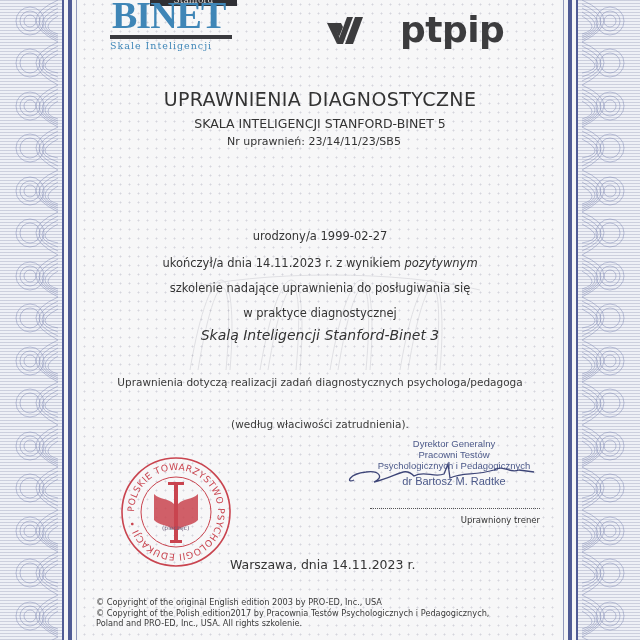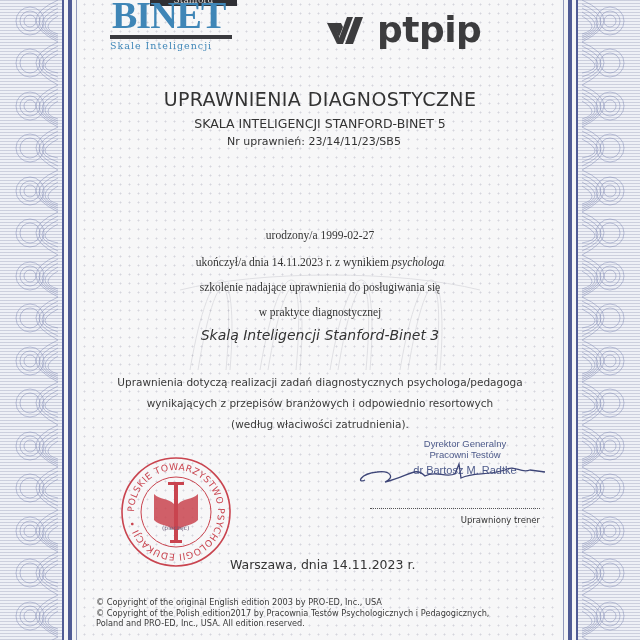--- a/index.html
+++ b/index.html
@@ -46,41 +46,41 @@
     position: absolute; left: 2px; top: 2px;
     font-family: "Liberation Serif", serif; font-weight: bold; font-size: 38px; letter-spacing: -1px;
     color: #3f86b7; line-height: 38px;
   }
   .binet-bar { position: absolute; left: 0; top: 41px; width: 122px; height: 4px; background: #3a3a3e; }
   .binet-sub {
     position: absolute; left: 0; top: 46px; font-family: "DejaVu Serif", serif; font-size: 9.5px;
     letter-spacing: 1px; color: #3f86b7; white-space: nowrap;
   }
   .logo-ptpip {
-    position: absolute; left: 245px; top: 10px; height: 40px; display: flex; align-items: center;
+    position: absolute; left: 245px; top: 10px; height: 40px; display: flex; align-items: center; gap: 23px;
   }
   .logo-ptpip .mark { margin-right: 8px; }
   .logo-ptpip .word {
     font-family: "DejaVu Sans", sans-serif; font-weight: bold; font-size: 36px; color: #3c3c3e;
     letter-spacing: -0.5px; line-height: 40px;
   }
 
   .title {
     position: absolute; left: 0; right: 0; top: 88px;
     font-size: 19px; font-weight: normal; letter-spacing: 0.4px; color: #333; text-align: center;
   }
   .subtitle { position: absolute; left: 0; right: 0; top: 116px; font-size: 12.5px; color: #333; }
   .nr { position: absolute; left: 0; right: 12px; top: 135px; font-size: 11px; color: #333; }
   .name { position: absolute; left: 0; right: 0; top: 193px; font-size: 17px; color: #333; }
-  .line { position: absolute; left: 0; right: 0; font-size: 11.5px; color: #333; white-space: nowrap; font-family: Liberation Serif, serif; }
+  .line { position: absolute; left: 0; right: 0; font-size: 11.5px; color: #333; white-space: nowrap; }
   .italic { font-style: italic; }
   .skala { position: absolute; left: 0; right: 0; top: 327px; font-size: 14px; font-style: italic; color: #333; }
   .small { position: absolute; left: 0; right: 0; font-size: 10.5px; color: #3a3a3a; white-space: nowrap; }
 
-  .signature-block { position: absolute; left: 285px; top: 438px; width: 200px; text-align: center; }
+  .signature-block { position: absolute; left: 274px; top: 438px; width: 200px; text-align: center; }
   .sig-title { font-family: "Liberation Sans", sans-serif; font-size: 9.5px; color: #4d5a8a; line-height: 11px; }
   .sig-name { font-family: "Liberation Sans", sans-serif; font-size: 11px; color: #4d5a8a; margin-top: 4px; }
   .sig-stroke { position: absolute; left: -10px; top: 20px; }
   .trainer-line { position: absolute; left: 290px; top: 508px; width: 170px; border-top: 1px dotted #555; }
   .trainer-label { position: absolute; left: 290px; top: 515px; width: 170px; font-size: 8.5px; color: #333; text-align: right; }
 
   .stamp { position: absolute; left: 40px; top: 456px; }
   .date-line { position: absolute; left: 150px; top: 557px; font-size: 12.5px; color: #333; white-space: nowrap; }
   .copyright { position: absolute; left: 16px; top: 597px; text-align: left; font-size: 8.2px; color: #3a3a3a; line-height: 10.5px; }
 </style>
@@ -180,33 +180,33 @@
     <span class="word">ptpip</span>
   </div>
 
   <div class="title">UPRAWNIENIA DIAGNOSTYCZNE</div>
   <div class="subtitle">SKALA INTELIGENCJI STANFORD-BINET 5</div>
   <div class="nr">Nr uprawnień: 23/14/11/23/SB5</div>
 
   <div class="line" style="top:229px;">urodzony/a 1999-02-27</div>
 
   <div class="line" style="top:256px;">
-    <span>ukończył/a dnia 14.11.2023 r. z wynikiem </span><span class="italic">psychologa</span>
+    <span>ukończył/a dnia 14.11.2023 r. z wynikiem </span><span class="italic">pozytywnym</span>
   </div>
   <div class="line" style="top:281px;">szkolenie nadające uprawnienia do posługiwania się</div>
   <div class="line" style="top:306px;">w praktyce diagnostycznej</div>
   <div class="skala">Skalą Inteligencji Stanford-Binet 3</div>
 
   <div class="small" style="top:376px;">Uprawnienia dotyczą realizacji zadań diagnostycznych psychologa/pedagoga</div>
-  <div class="small" style="top:397px;">wynikających z  przepisów branżowych i odpowiednio resortowych</div>
   <div class="small" style="top:418px;">(według właciwości zatrudnienia).</div>
 
   <div class="signature-block">
     <div class="sig-title">Dyrektor Generalny</div>
     <div class="sig-title">Pracowni Testów</div>
+    <div class="sig-title">Psychologicznych i Pedagogicznych</div>
     <div class="sig-name">dr Bartosz M. Radtke</div>
     <svg class="sig-stroke" width="200" height="30" viewBox="0 0 200 30">
       <path d="M10 22 C2 26, 4 16, 22 14 C36 12, 40 20, 30 24 C55 18, 60 8, 70 18 C80 12, 90 20, 100 16 L104 6 L106 20 C120 14, 130 18, 150 12 C160 6, 165 16, 175 12 L190 14" fill="none" stroke="#3e4678" stroke-width="1.3"></path>
     </svg>
   </div>
   <div class="trainer-line"></div>
   <div class="trainer-label">Uprawniony trener</div>
 
   <svg class="stamp" width="112" height="112" viewBox="0 0 112 112">
     <defs>
@@ -225,15 +225,15 @@
       <rect x="50" y="84" width="12" height="3"></rect>
     </g>
     <text x="42" y="74" font-family="DejaVu Sans, sans-serif" font-size="6" fill="#6a5a78">(pieczęć)</text>
   </svg>
 
   <div class="date-line">Warszawa, dnia 14.11.2023 r.</div>
 
   <div class="copyright">
     <div>© Copyright of the original English edition 2003 by PRO-ED, Inc., USA</div>
     <div>© Copyright of the Polish edition2017 by Pracownia Testów Psychologicznych i Pedagogicznych,</div>
-    <div>Poland and PRO-ED, Inc., USA. All edition reserved.</div>
+    <div>Poland and PRO-ED, Inc., USA. All rights szkolenie.</div>
   </div>
 </div>
 
 </body></html>

